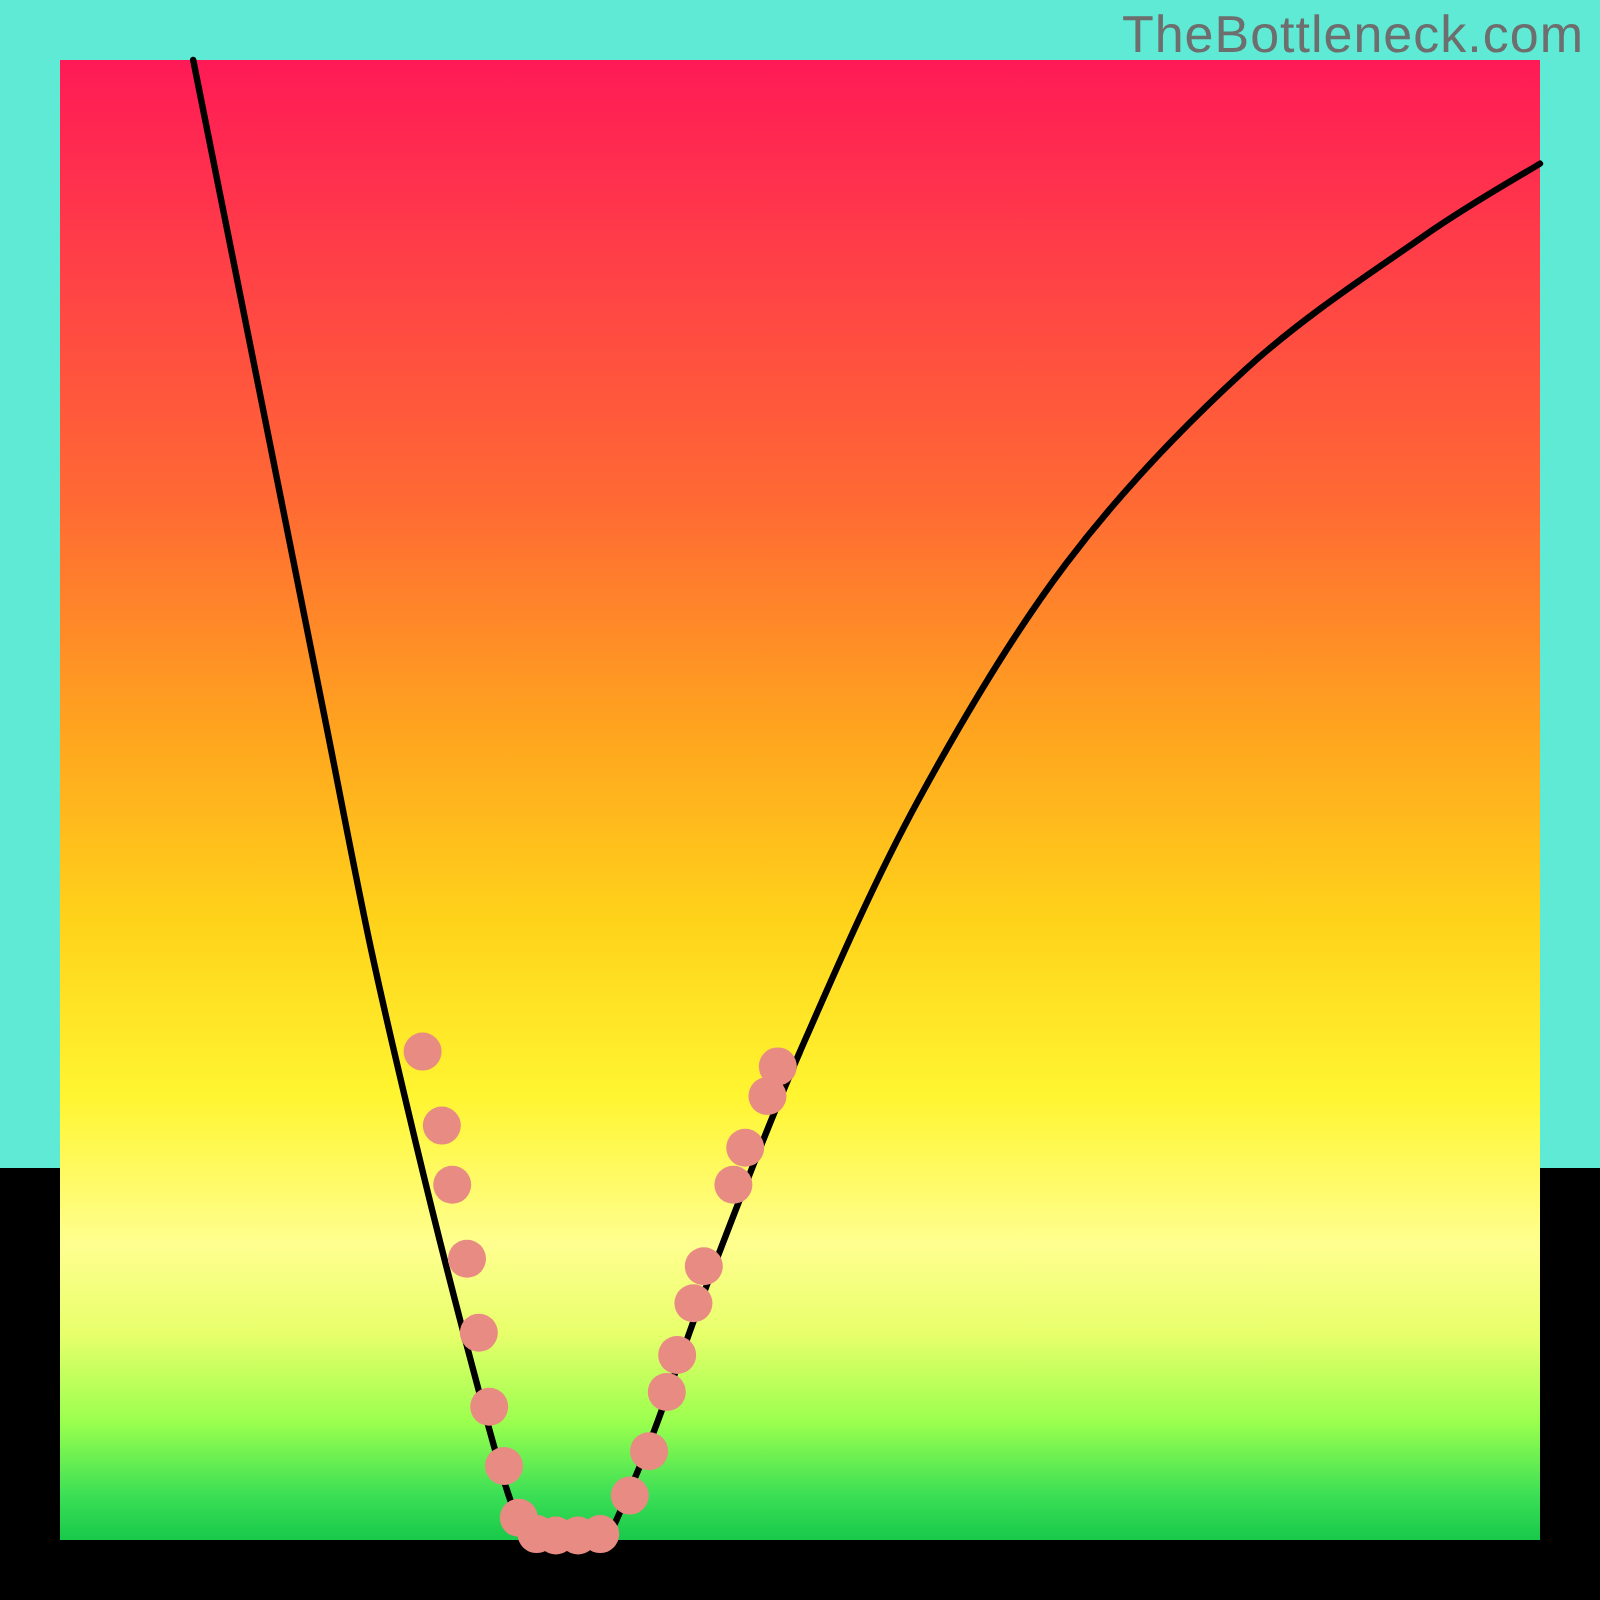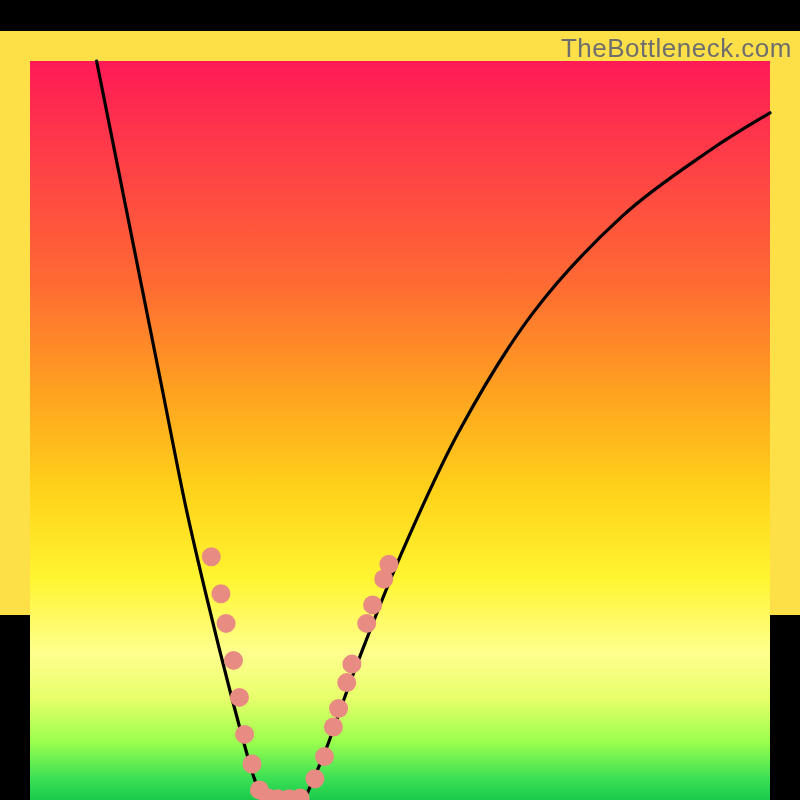--- a/index.html
+++ b/index.html
@@ -10,22 +10,21 @@
     background: #000;
     overflow: hidden;
     font-family: Arial, Helvetica, sans-serif;
   }
   .frame {
     position: absolute;
     left: 0;
     top: 0;
     width: 800px;
     height: 584px;
-    background: #fde047;
-    margin-top: 31px;
+    background: #5eead4;
   }
   .plot {
     position: absolute;
     left: 30px;
     top: 30px;
     width: 740px;
     height: 740px;
     
     background: linear-gradient(to bottom,
       #ff1a56 0%,

